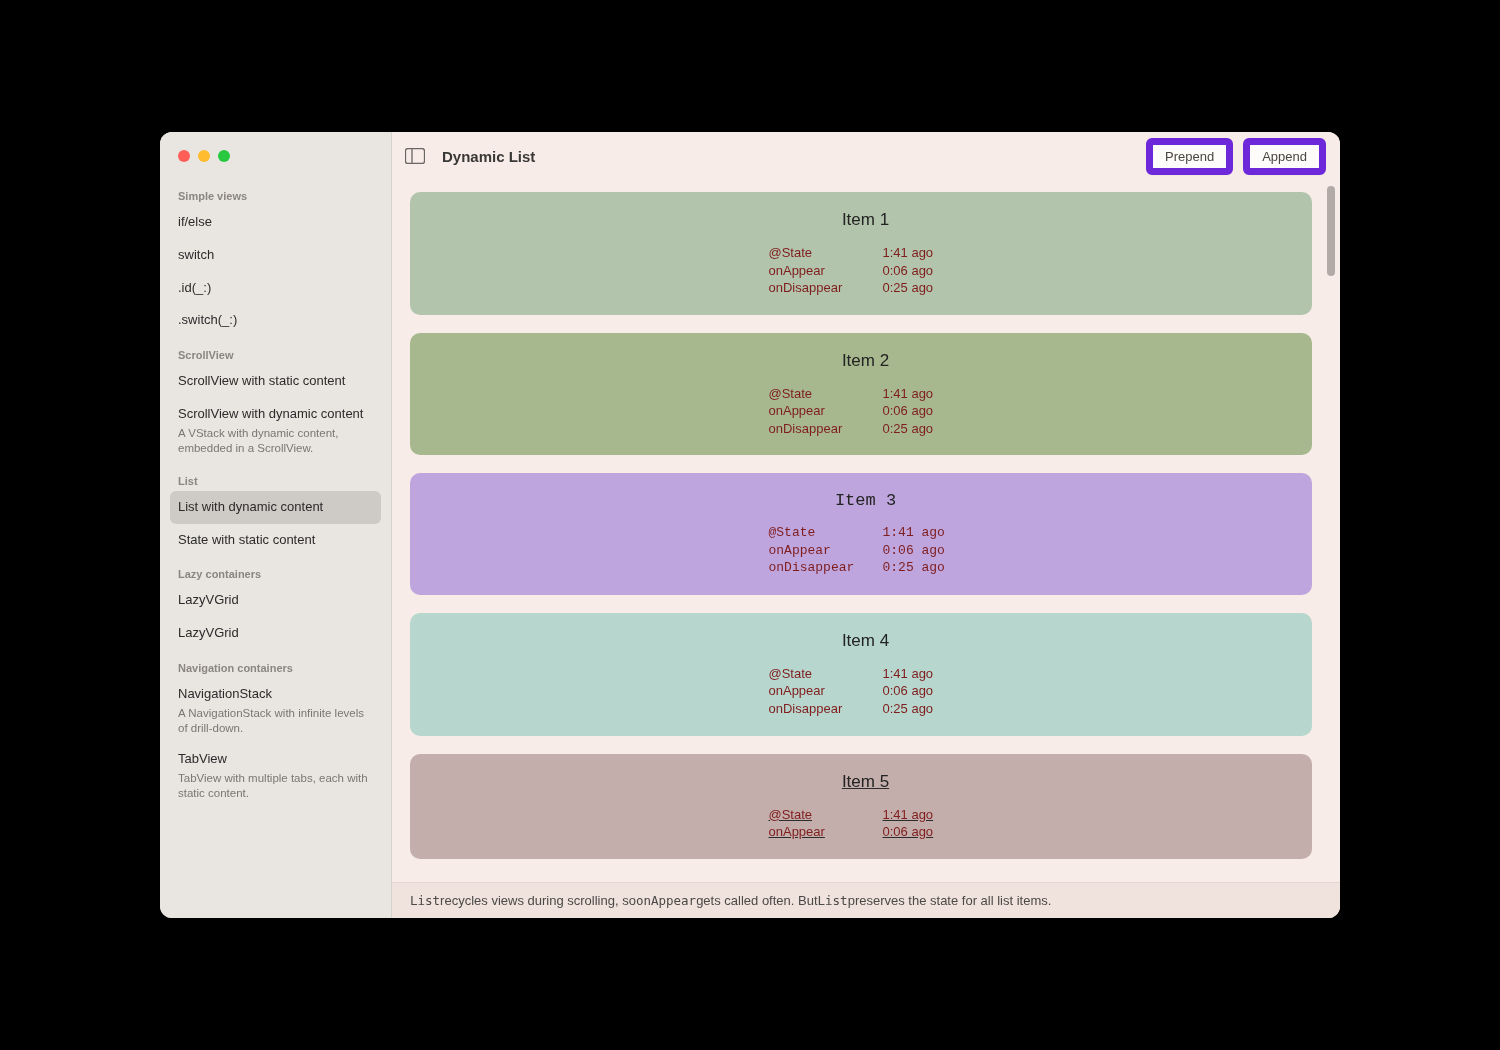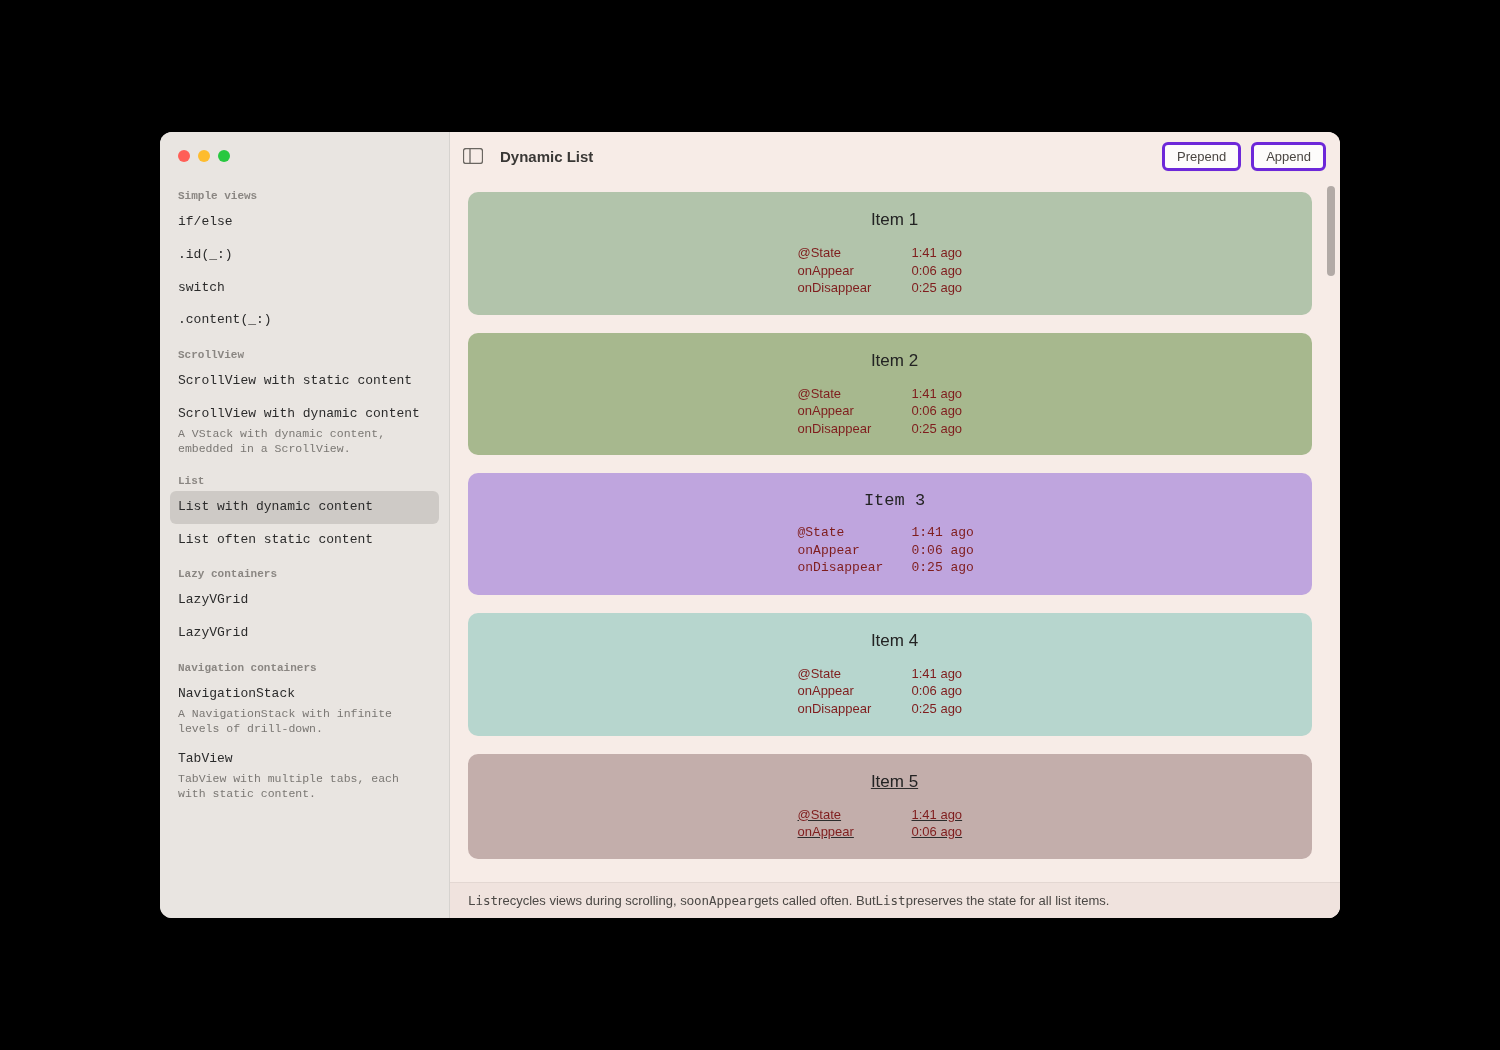--- a/index.html
+++ b/index.html
@@ -18,26 +18,25 @@
     height: 786px;
     background: #e9e5e1;
     border-radius: 12px;
     box-shadow: 0 20px 60px rgba(0,0,0,0.5);
     display: flex;
     overflow: hidden;
     position: relative;
   }
   
   .sidebar {
-    width: 290px;
+    width: 232px;
     background: #e9e5e1;
     border-right: 1px solid rgba(0,0,0,0.08);
     display: flex;
     flex-direction: column;
-    font-family: Liberation Mono, monospace;
   }
   .traffic-lights {
     display: flex;
     gap: 8px;
     padding: 18px 18px 8px 18px;
   }
   .tl {
     width: 12px; height: 12px; border-radius: 50%;
   }
   .tl-red { background:#ff5f57; }
@@ -95,21 +94,21 @@
   }
   .toolbar .title {
     font-size: 15px;
     font-weight: 600;
     color: #3a3836;
     margin-left: 4px;
     flex: 1;
   }
   .btn {
     background: #fdfcfb;
-    border: 3px solid #6d28d9;
+    border: 7px solid #6d28d9;
     border-radius: 6px;
     padding: 4px 12px;
     font-size: 13px;
     color: #4a4642;
     cursor: default;
     box-shadow: 0 1px 0 rgba(0,0,0,0.02);
     text-align: center;
   }
   .list-area {
     flex: 1;
@@ -190,42 +189,42 @@
       <div class="tl tl-red"></div>
       <div class="tl tl-yellow"></div>
       <div class="tl tl-green"></div>
     </div>
     <div class="side-scroll hide-native-scroll" id="sidebar-mount">
         <div class="section-header">Simple views</div>
         <div class="side-item">
           <div class="title">if/else</div>
         </div>
         <div class="side-item">
+          <div class="title">switch</div>
+        </div>
+        <div class="side-item">
           <div class="title">.id(_:)</div>
         </div>
         <div class="side-item">
-          <div class="title">switch</div>
-        </div>
-        <div class="side-item">
-          <div class="title">.content(_:)</div>
+          <div class="title">.switch(_:)</div>
         </div>
         <div class="section-header">ScrollView</div>
         <div class="side-item">
           <div class="title">ScrollView with static content</div>
         </div>
         <div class="side-item">
           <div class="title">ScrollView with dynamic content</div>
           <div class="sub">A VStack with dynamic content, embedded in a ScrollView.</div>
         </div>
         <div class="section-header">List</div>
         <div class="side-item selected">
           <div class="title">List with dynamic content</div>
         </div>
         <div class="side-item">
-          <div class="title">List often static content</div>
+          <div class="title">State with static content</div>
         </div>
         <div class="section-header">Lazy containers</div>
         <div class="side-item">
           <div class="title">LazyVGrid</div>
         </div>
         <div class="side-item">
           <div class="title">LazyVGrid</div>
         </div>
         <div class="section-header">Navigation containers</div>
         <div class="side-item">

